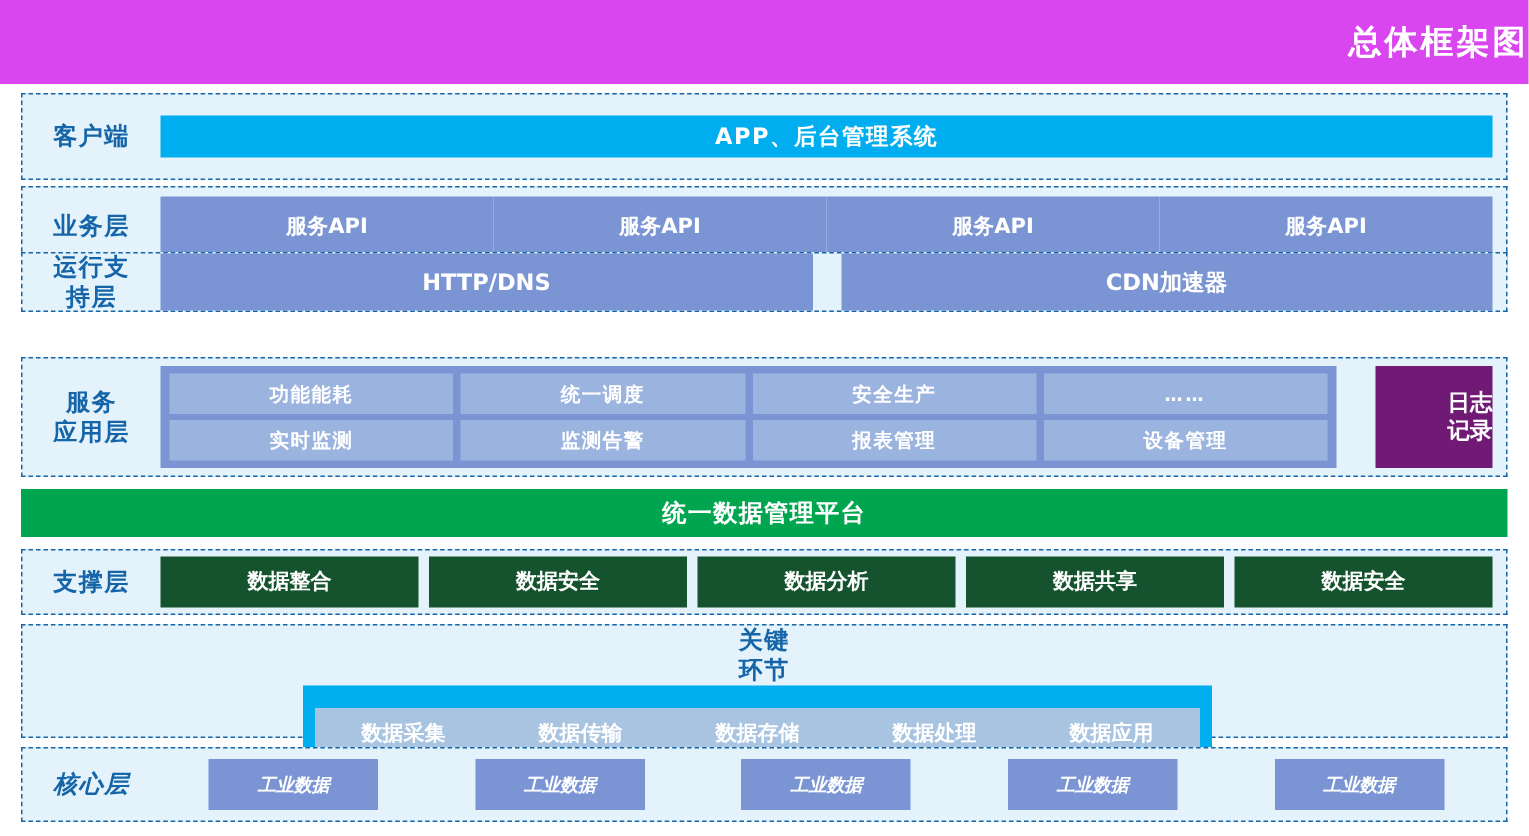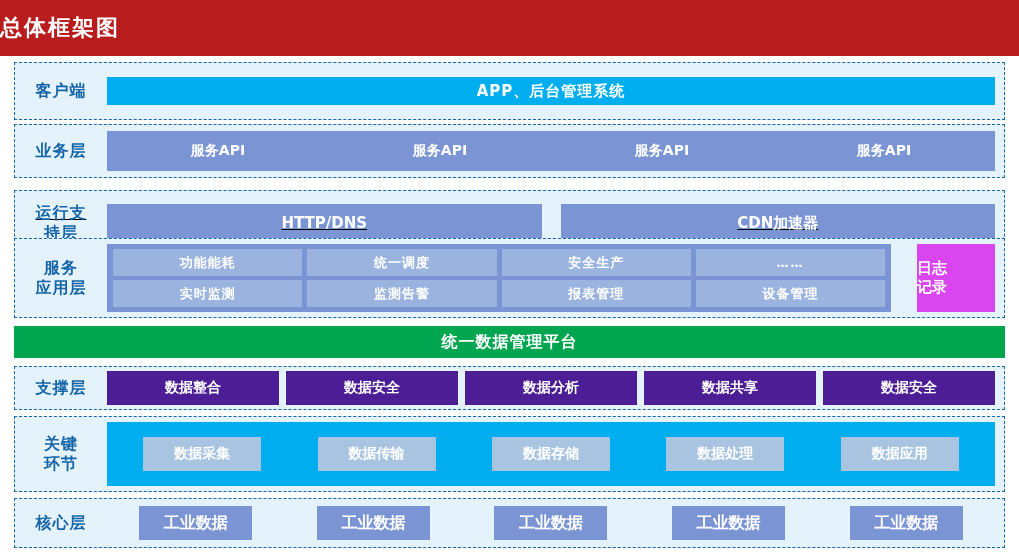--- a/index.html
+++ b/index.html
@@ -22,24 +22,24 @@
     box-sizing: border-box;
   }
 
   
   .title-bar {
     position: absolute;
     left: 0;
     top: 0;
     width: 1019px;
     height: 56px;
-    background: #b91c1c;
-    display: flex;
-    align-items: center;
-    justify-content: flex-start;
+    background: #d946ef;
+    display: flex;
+    align-items: center;
+    justify-content: flex-end;
   }
   .title-text {
     color: #ffffff;
     font-size: 22px;
     font-weight: bold;
     letter-spacing: 2px;
   }
 
   
   .row {
@@ -100,21 +100,21 @@
     background: #7B95D4;
     color: #ffffff;
     font-size: 14px;
     font-weight: bold;
     display: flex;
     align-items: center;
     justify-content: center;
   }
 
   
-  #row-runtime { top: 190px; height: 66px; text-decoration: underline; }
+  #row-runtime { top: 168px; height: 40px; }
   .runtime-strip {
     flex: 1;
     display: flex;
     gap: 19px;
     margin-right: 9px;
   }
   .runtime-box {
     flex: 1;
     height: 38px;
     background: #7B95D4;
@@ -161,29 +161,29 @@
     justify-content: center;
     letter-spacing: 1px;
   }
   .service-cell.dots {
     letter-spacing: 2px;
     font-size: 12px;
   }
   .log-box {
     width: 78px;
     min-width: 78px;
-    background: #d946ef;
+    background: #701a75;
     color: #ffffff;
     font-size: 15px;
     font-weight: bold;
     line-height: 1.3;
     text-align: center;
     display: flex;
     align-items: center;
-    justify-content: flex-start;
+    justify-content: flex-end;
     margin-left: 20px;
   }
 
   
   .platform-bar {
     position: absolute;
     left: 14px;
     top: 326px;
     width: 991px;
     height: 32px;
@@ -201,31 +201,31 @@
   #row-support { top: 366px; height: 44px; }
   .support-strip {
     flex: 1;
     display: flex;
     gap: 7px;
     margin-right: 9px;
   }
   .support-box {
     flex: 1;
     height: 34px;
-    background: #4c1d95;
+    background: #14532d;
     color: #ffffff;
     font-size: 14px;
     font-weight: bold;
     display: flex;
     align-items: center;
     justify-content: center;
   }
 
   
-  #row-keylink { top: 416px; height: 76px; }
+  #row-keylink { top: 416px; height: 76px; flex-direction: column; }
   .keylink-panel {
     flex: 1;
     height: 64px;
     margin-right: 9px;
     background: #00AEEF;
     display: flex;
     align-items: center;
     justify-content: space-around;
     padding: 0 8px;
     box-sizing: border-box;
@@ -236,34 +236,34 @@
     background: #A8C4E0;
     color: #ffffff;
     font-size: 14px;
     font-weight: bold;
     display: flex;
     align-items: center;
     justify-content: center;
   }
 
   
-  #row-core { top: 498px; height: 50px; }
+  #row-core { top: 498px; height: 50px; font-style: italic; }
   .core-strip {
     flex: 1;
     display: flex;
     align-items: center;
     justify-content: space-around;
     margin-right: 9px;
   }
   .core-box {
     width: 113px;
     height: 34px;
     background: #7B95D4;
     color: #ffffff;
-    font-size: 16px;
+    font-size: 12px;
     font-weight: bold;
     display: flex;
     align-items: center;
     justify-content: center;
   }
 </style>
 </head>
 <body>
 
 <div id="diagram">

